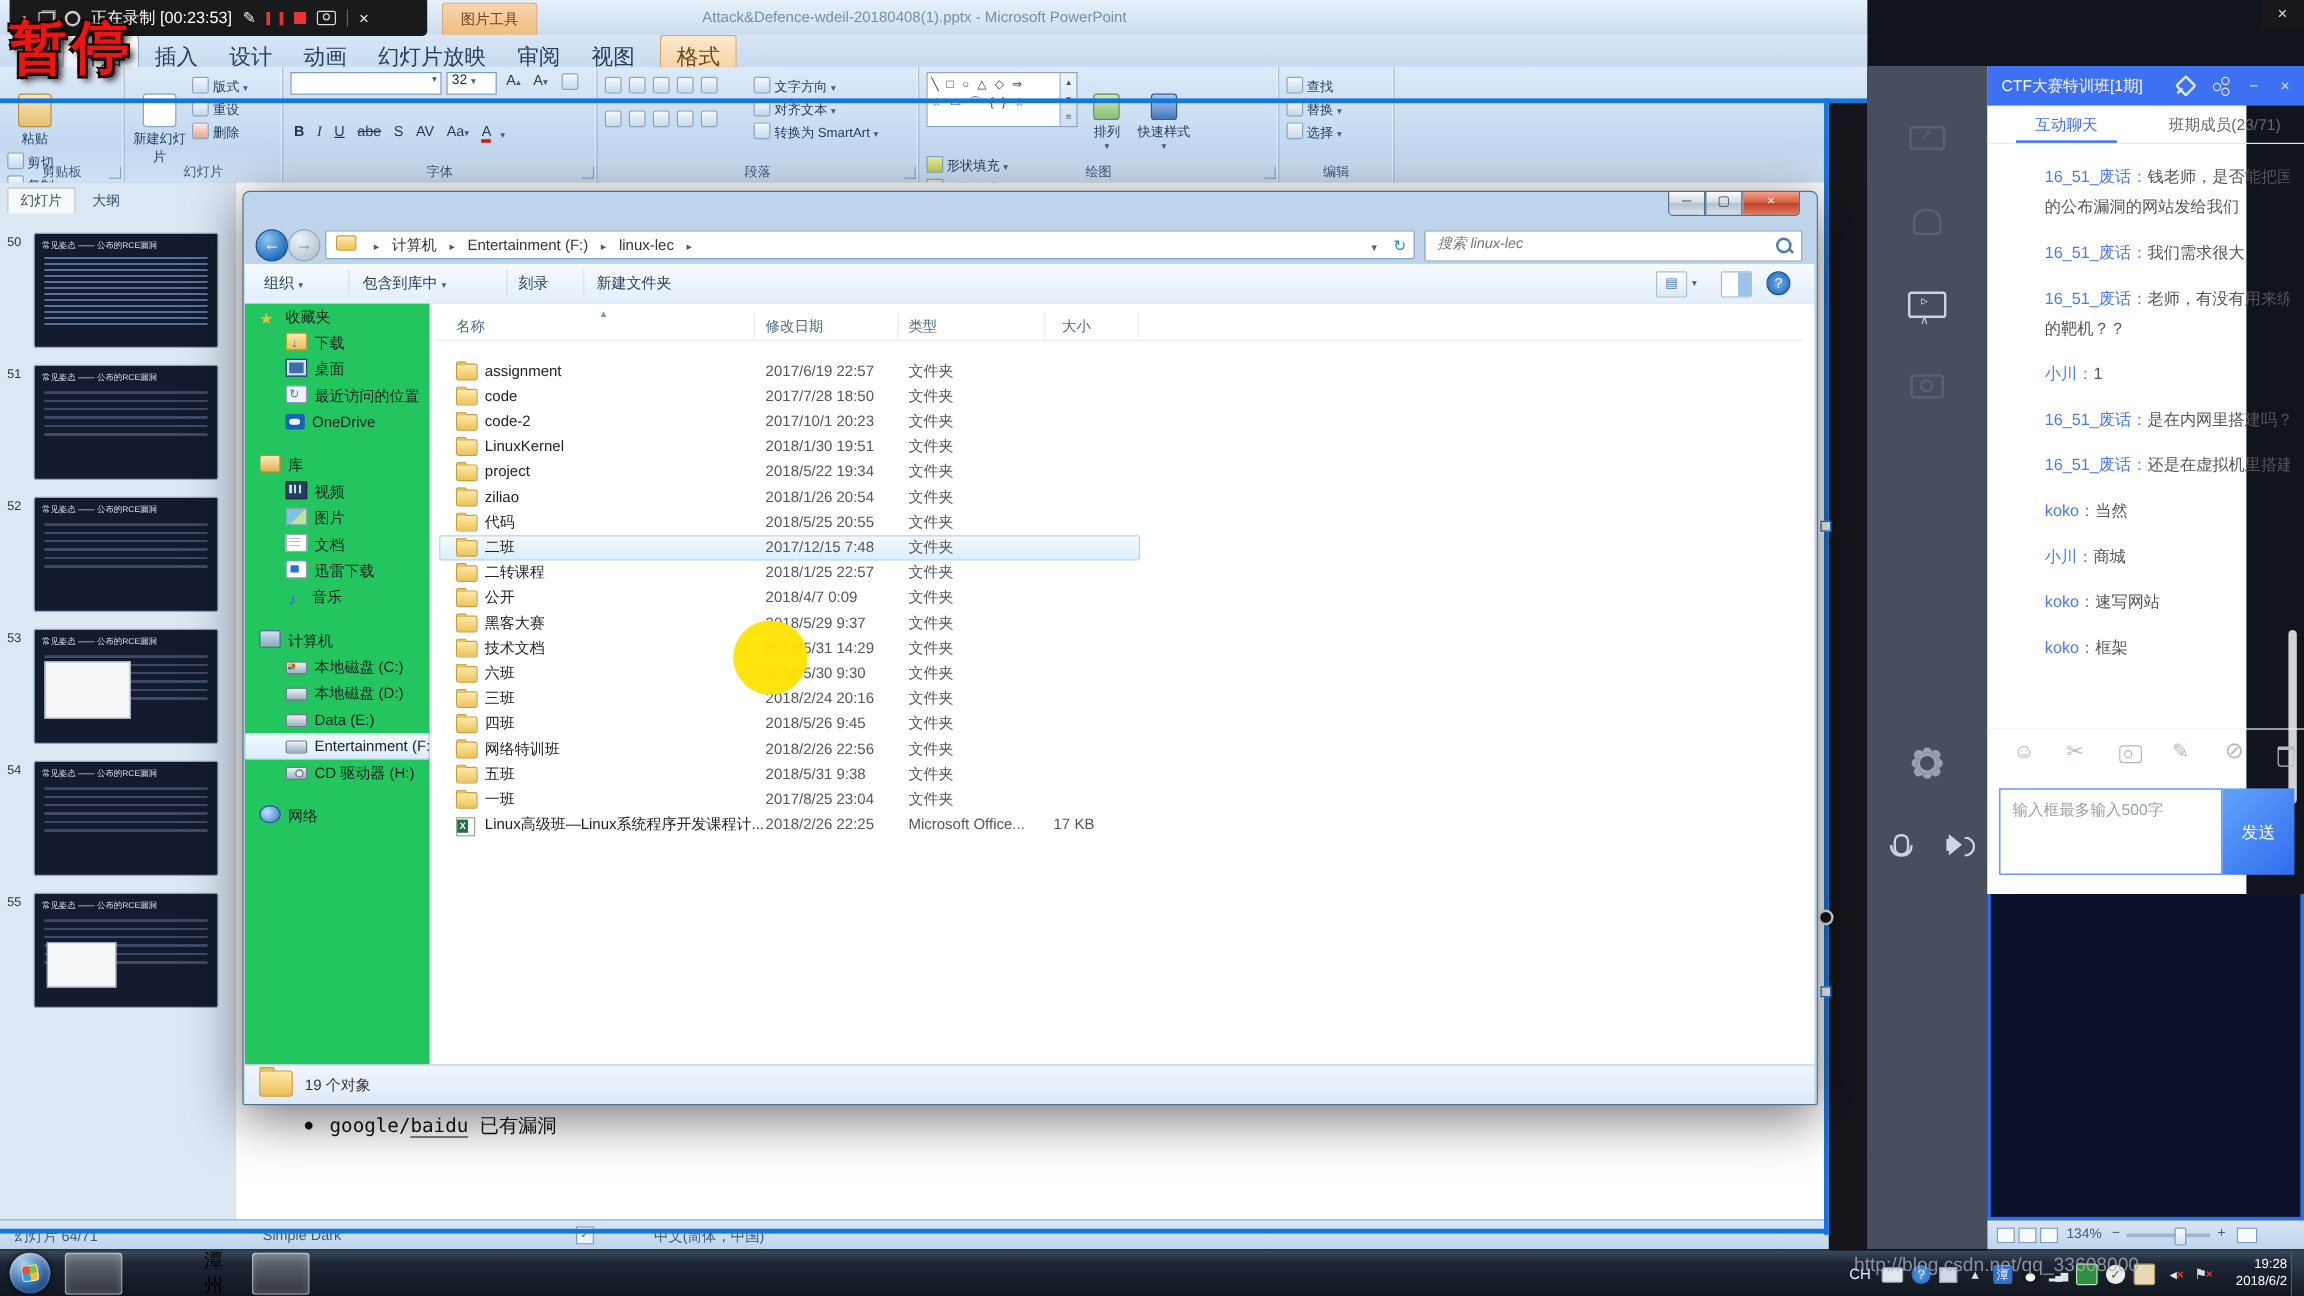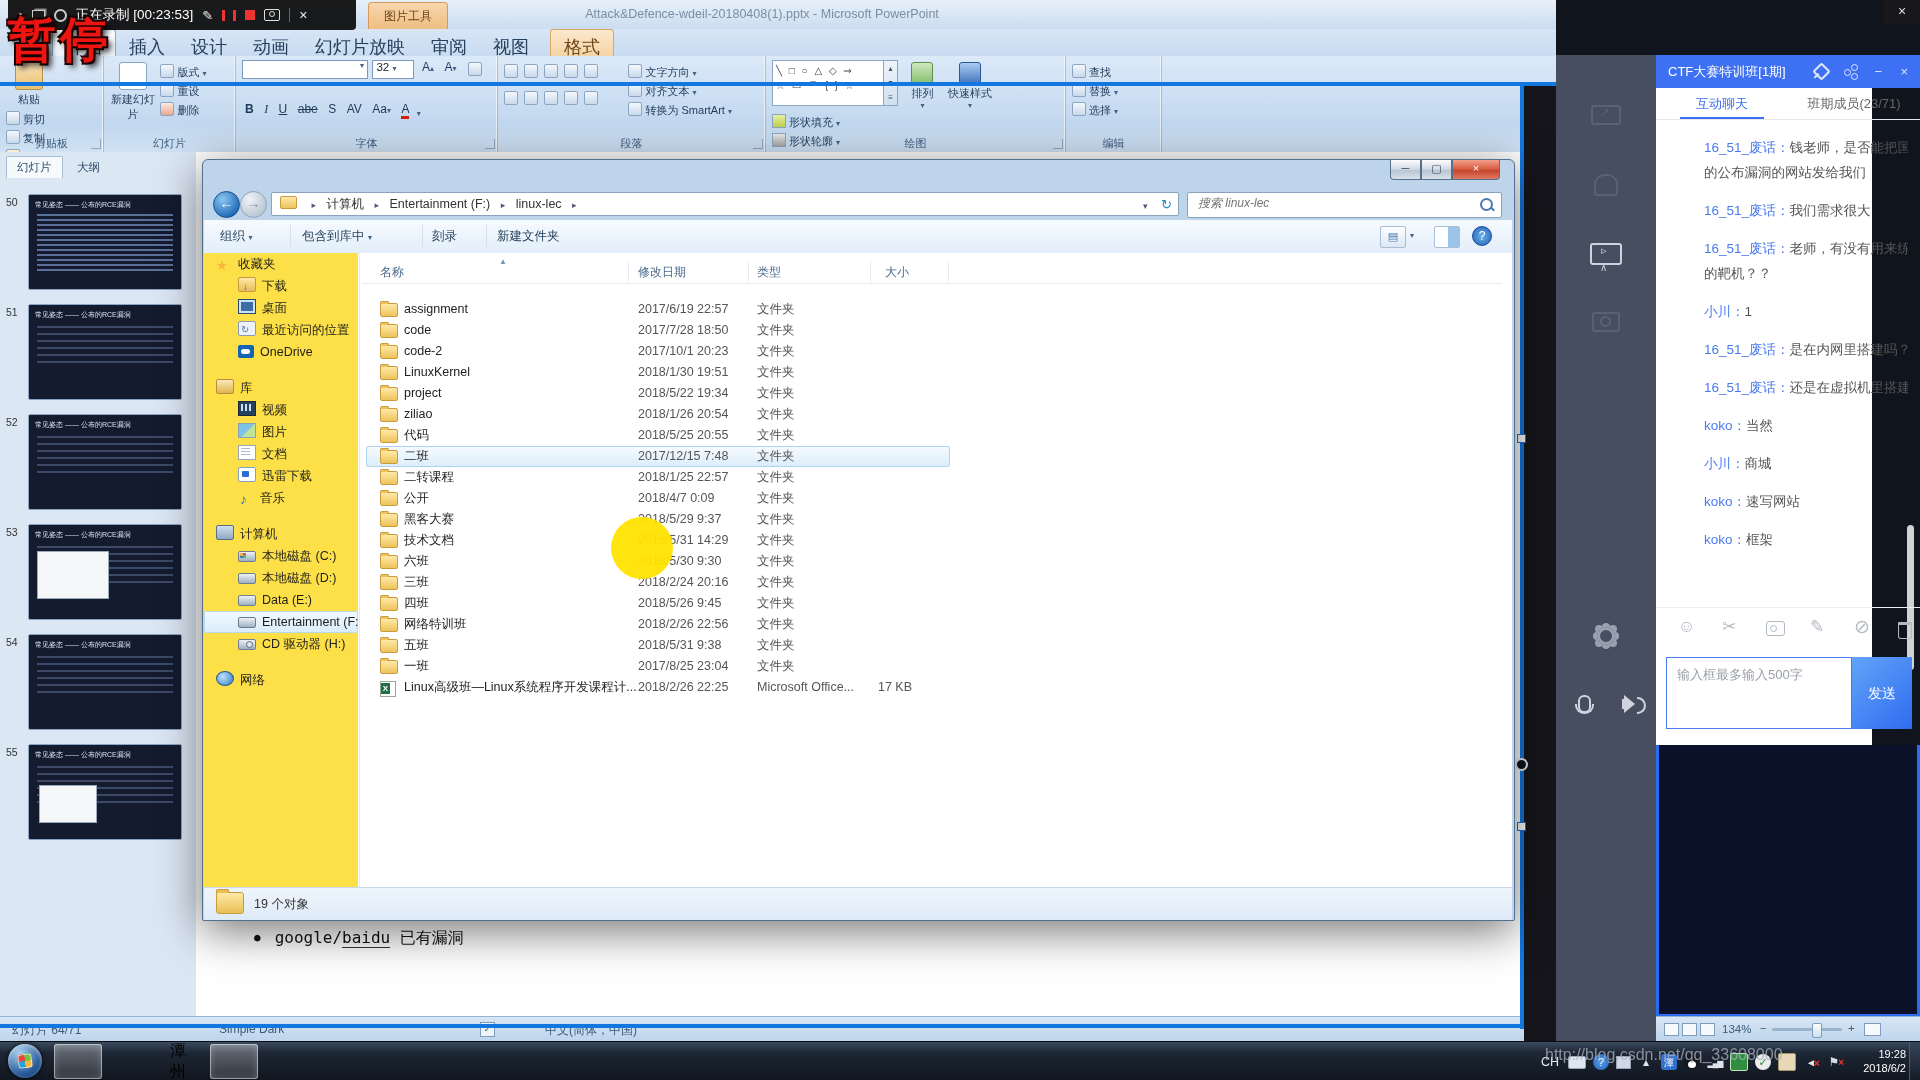--- a/index.html
+++ b/index.html
@@ -22,21 +22,21 @@
      border-radius:3px 3px 0 0;color:#6e4517;margin-left:8px;}
   #tabs-flex{left:52px;top:0;}
   #ribbon{left:0;top:56px;width:1556px;height:96px;background:linear-gradient(#dce9f8,#c2d8ef 70%,#cfe1f3);
      border-bottom:1px solid #9cb8d6;display:flex;}
   .rib-group{position:relative;height:96px;border-right:1px solid rgba(120,152,188,.5);
      box-shadow:inset -1px 0 0 rgba(255,255,255,.6);padding:4px 6px 16px;box-sizing:border-box;flex:none;}
   .rib-label{position:absolute;bottom:1px;left:0;right:0;text-align:center;font-size:11px;color:#3e5c7e;}
   .launcher{position:absolute;right:2px;bottom:3px;width:9px;height:9px;border:1px solid #7e9cbc;
      border-top:none;border-left:none;opacity:.8;}
   .bigbtn{display:inline-flex;flex-direction:column;align-items:center;width:46px;font-size:11px;
-     color:#1e3a58;text-align:center;vertical-align:top;padding-top:2px;}
+     color:#1e3a58;text-align:center;vertical-align:top;padding-top:18px;}
   .bigicon{width:26px;height:26px;margin-bottom:2px;border-radius:3px;}
   .smallcol{display:inline-flex;flex-direction:column;gap:3px;font-size:11px;color:#1e3a58;
      vertical-align:top;padding-top:4px;}
   .smallrow{white-space:nowrap;}
   .mini-ic{display:inline-block;width:12px;height:12px;vertical-align:-2px;margin-right:3px;
      background:linear-gradient(#f4f8fc,#c9d9ea);border:1px solid #8aa6c4;border-radius:2px;}
   .combo{display:inline-block;background:#fff;border:1px solid #7a9ac0;height:17px;font-size:11.5px;
      color:#223;padding:0 3px;vertical-align:top;}
   .fmt{display:inline-block;font-size:12px;color:#1e3a58;margin:0 3px;vertical-align:top;}
   .chip{display:inline-block;width:12px;height:12px;border:1px solid #8aa6c4;vertical-align:-2px;margin-right:3px;}
@@ -141,21 +141,21 @@
   #exp-toolbar{left:1px;top:60px;width:1308px;height:33px;background:linear-gradient(#f6fafe,#e2eefa);
      border-bottom:1px solid #cbdaeb;font-size:12.5px;color:#1f3b57;}
   .tb-item{position:absolute;top:8px;white-space:nowrap;}
   .tb-sep{position:absolute;top:5px;width:1px;height:22px;background:#d4e0ec;}
   .tb-ic{position:absolute;top:6px;width:24px;height:20px;background:linear-gradient(#fdfeff,#dce8f4);
      border:1px solid #a8bed4;border-radius:2px;text-align:center;font-size:11px;color:#4a7ab0;line-height:19px;}
   #help-ic{border-radius:50%;width:18px;height:18px;background:radial-gradient(#6db0ea,#1f5fb8);color:#fff;
      font-size:12px;line-height:18px;border:1px solid #1a4e96;}
   
   #exp-body{left:1px;top:93px;width:1308px;height:634px;background:#fff;}
-  #nav-pane{left:0;top:0;width:154px;height:634px;background:#fde047;overflow:hidden;}
+  #nav-pane{left:0;top:0;width:154px;height:634px;background:#22c55e;overflow:hidden;}
   #nav-divider{left:155px;top:0;width:1px;height:634px;background:#e4e9ee;}
   .nav-row{position:relative;height:22px;line-height:22px;font-size:12.5px;color:#1e1e1e;padding-left:12px;
      white-space:nowrap;}
   .nav-row.item{padding-left:34px;}
   .nav-row.gap{height:14px;}
   .nav-row.active{background:linear-gradient(#f4f9fe,#d9ecfa);box-shadow:inset 0 0 0 1px #b8d8ee;border-radius:2px;}
   .nav-ic{display:inline-block;width:16px;height:13px;vertical-align:-2px;margin-right:6px;position:relative;}
   
   #file-list{left:158px;top:0;width:1150px;height:634px;}
   #col-headers{position:absolute;left:0;top:8px;width:1140px;height:22px;border-bottom:1px solid #e4ecf4;

